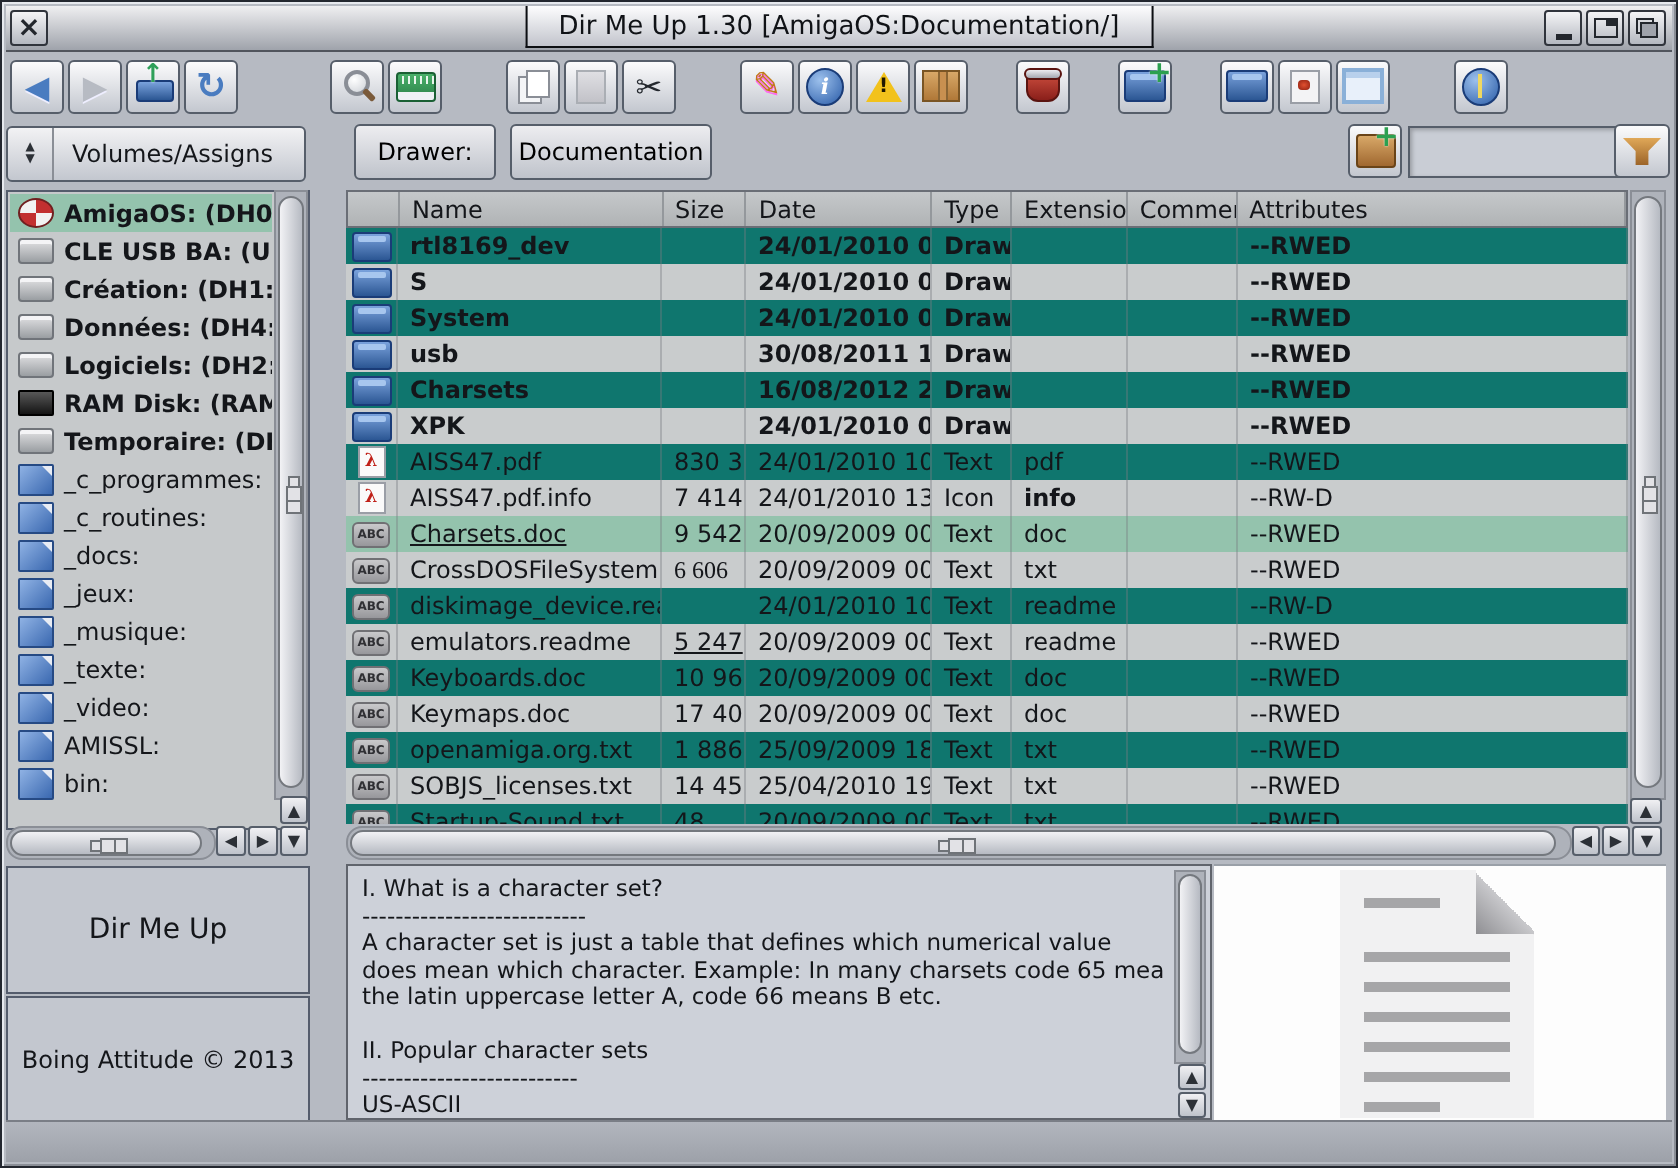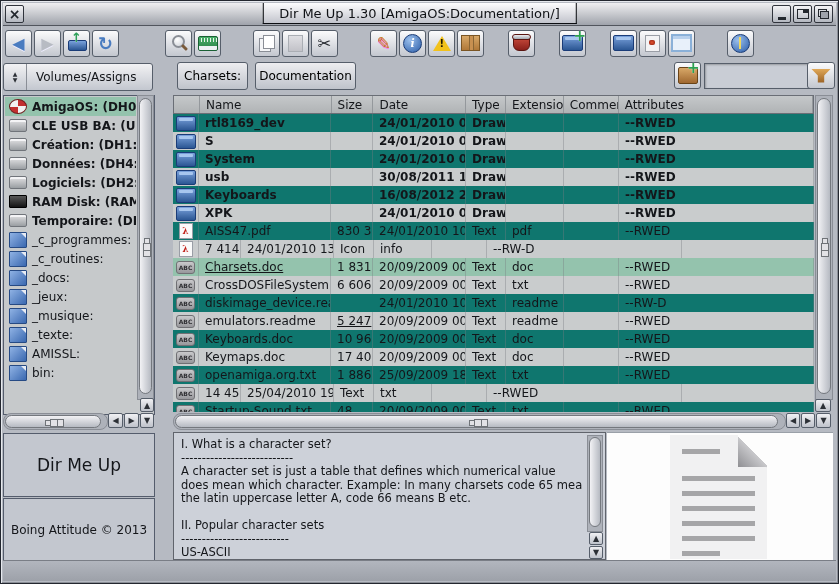--- a/index.html
+++ b/index.html
@@ -119,21 +119,21 @@
     background:conic-gradient(#c23030 0 90deg,#f2f2f2 0 180deg,#c23030 0 270deg,#f2f2f2 0);}
   .icon-drawer-gray{width:15px;height:11px;border:1px solid #70747a;border-radius:2px;
     background:linear-gradient(#e2e2e4,#9a9ea2);box-shadow:inset 0 2px 0 #f4f4f6;}
   .icon-ram-disk{width:15px;height:11px;border:1px solid #000;border-radius:1px;background:linear-gradient(#585858,#141414);}
   .icon-assign{width:12px;height:14px;border:1px solid #264a84;border-radius:1px;
     background:linear-gradient(135deg,#8fb2e4,#3a68b0);}
   .icon-assign::after{content:"";position:absolute;right:0;top:0;border-top:5px solid #e8ecf4;border-left:5px solid transparent;}
   .side-vsb{position:absolute;left:136px;top:94px;width:15px;height:303px;background:#aeb2ba;border:1px solid #8a8e96;}
 
   .infobox{position:absolute;left:2px;width:150px;border:1px solid #545c6c;background:#c3c7cf;
-    display:flex;align-items:center;justify-content:center;font-size:17px;}
+    display:flex;align-items:center;justify-content:center;font-size:14px;}
   .box-app{top:432px;height:62px;} .box-copy{top:497px;height:61px;font-size:12px;}
 
   
   .thead{position:absolute;left:172px;top:94px;width:641px;height:19px;display:flex;
     background:linear-gradient(#c5c8ca,#b0b3b5);border:1px solid #6a6e76;box-sizing:border-box;}
   .hcell{font-size:12px;display:flex;align-items:center;padding-left:6px;box-sizing:border-box;
     border-right:1px solid #94989c;overflow:hidden;white-space:nowrap;}
   .tbody{position:absolute;left:172px;top:113px;width:641px;height:298px;overflow:hidden;background:#c0c3c5;}
   .trow{height:18px;display:flex;}
   .trow.odd{background:#0f766e;} .trow.even{background:#c9cccd;}
@@ -244,21 +244,21 @@
       </button>
     </div>
 
   <div class="cycle">
     <span class="arrows">
         <span>▲</span>
         <span>▼</span>
       </span>
     <span class="clabel">Volumes/Assigns</span>
   </div>
-  <button class="tab tab1">Charsets:</button>
+  <button class="tab tab1">Drawer:</button>
   <button class="tab tab2">Documentation</button>
   <button class="nav-btn btn-newdrawer">
     <span class="i icon-drawer-plus-brown"></span>
   </button>
   <input class="filter-input" value="" style="">
   <button class="nav-btn btn-funnel">
     <span class="i icon-funnel"></span>
   </button>
 
   <div class="sidelist">
@@ -307,20 +307,24 @@
           <span class="i icon-assign"></span>
           <span>_jeux:</span>
         </div>
         <div class="side-item">
           <span class="i icon-assign"></span>
           <span>_musique:</span>
         </div>
         <div class="side-item">
           <span class="i icon-assign"></span>
           <span>_texte:</span>
+        </div>
+        <div class="side-item">
+          <span class="i icon-assign"></span>
+          <span>_video:</span>
         </div>
         <div class="side-item">
           <span class="i icon-assign"></span>
           <span>AMISSL:</span>
         </div>
         <div class="side-item">
           <span class="i icon-assign"></span>
           <span>bin:</span>
         </div>
       </div>
@@ -399,21 +403,21 @@
         <div class="tcell c3" style="width: 93px;">30/08/2011 11h14</div>
         <div class="tcell c4" style="width: 40px;">Drawer</div>
         <div class="tcell c5" style="width: 58px;"></div>
         <div class="tcell c6" style="width: 55px;"></div>
         <div class="tcell c7" style="width: 195px;">--RWED</div>
       </div>
       <div class="trow odd b">
         <div class="tcell c0" style="width: 26px;">
           <span class="i icon-drawer-blue"></span>
         </div>
-        <div class="tcell c1" style="width: 132px;">Keyboards</div>
+        <div class="tcell c1" style="width: 132px;">Charsets</div>
         <div class="tcell c2" style="width: 42px;"></div>
         <div class="tcell c3" style="width: 93px;">16/08/2012 23h01</div>
         <div class="tcell c4" style="width: 40px;">Drawer</div>
         <div class="tcell c5" style="width: 58px;"></div>
         <div class="tcell c6" style="width: 55px;"></div>
         <div class="tcell c7" style="width: 195px;">--RWED</div>
       </div>
       <div class="trow even b">
         <div class="tcell c0" style="width: 26px;">
           <span class="i icon-drawer-blue"></span>
@@ -435,45 +439,46 @@
         <div class="tcell c3" style="width: 93px;">24/01/2010 10h18</div>
         <div class="tcell c4" style="width: 40px;">Text</div>
         <div class="tcell c5" style="width: 58px;">pdf</div>
         <div class="tcell c6" style="width: 55px;"></div>
         <div class="tcell c7" style="width: 195px;">--RWED</div>
       </div>
       <div class="trow even">
         <div class="tcell c0" style="width: 26px;">
           <span class="i icon-pdf"></span>
         </div>
+        <div class="tcell c1" style="width: 132px;">AISS47.pdf.info</div>
         <div class="tcell c2" style="width: 42px;">7 414</div>
         <div class="tcell c3" style="width: 93px;">24/01/2010 13h38</div>
         <div class="tcell c4" style="width: 40px;">Icon</div>
-        <div class="tcell c5" style="width: 58px;">info</div>
+        <div class="tcell c5" style="width: 58px; font-weight: bold;">info</div>
         <div class="tcell c6" style="width: 55px;"></div>
         <div class="tcell c7" style="width: 195px;">--RW-D</div>
       </div>
       <div class="trow odd sel">
         <div class="tcell c0" style="width: 26px;">
           <span class="i icon-abc"></span>
         </div>
         <div class="tcell c1" style="width: 132px; text-decoration: underline;">Charsets.doc</div>
-        <div class="tcell c2" style="width: 42px;">1 831</div>
+        <div class="tcell c2" style="width: 42px;">9 542</div>
         <div class="tcell c3" style="width: 93px;">20/09/2009 00h03</div>
         <div class="tcell c4" style="width: 40px;">Text</div>
         <div class="tcell c5" style="width: 58px;">doc</div>
         <div class="tcell c6" style="width: 55px;"></div>
         <div class="tcell c7" style="width: 195px;">--RWED</div>
       </div>
       <div class="trow even">
         <div class="tcell c0" style="width: 26px;">
           <span class="i icon-abc"></span>
         </div>
         <div class="tcell c1" style="width: 132px;">CrossDOSFileSystem.txt</div>
-        <div class="tcell c2" style="width: 42px;">6 606</div>
+        <div class="tcell c2" style="width: 42px; font-family: Liberation Serif, serif;">6 606</div>
         <div class="tcell c3" style="width: 93px;">20/09/2009 00h03</div>
         <div class="tcell c4" style="width: 40px;">Text</div>
         <div class="tcell c5" style="width: 58px;">txt</div>
         <div class="tcell c6" style="width: 55px;"></div>
         <div class="tcell c7" style="width: 195px;">--RWED</div>
       </div>
       <div class="trow odd">
         <div class="tcell c0" style="width: 26px;">
           <span class="i icon-abc"></span>
         </div>
@@ -530,20 +535,21 @@
         <div class="tcell c3" style="width: 93px;">25/09/2009 18h21</div>
         <div class="tcell c4" style="width: 40px;">Text</div>
         <div class="tcell c5" style="width: 58px;">txt</div>
         <div class="tcell c6" style="width: 55px;"></div>
         <div class="tcell c7" style="width: 195px;">--RWED</div>
       </div>
       <div class="trow even">
         <div class="tcell c0" style="width: 26px;">
           <span class="i icon-abc"></span>
         </div>
+        <div class="tcell c1" style="width: 132px;">SOBJS_licenses.txt</div>
         <div class="tcell c2" style="width: 42px;">14 452</div>
         <div class="tcell c3" style="width: 93px;">25/04/2010 19h35</div>
         <div class="tcell c4" style="width: 40px;">Text</div>
         <div class="tcell c5" style="width: 58px;">txt</div>
         <div class="tcell c6" style="width: 55px;"></div>
         <div class="tcell c7" style="width: 195px;">--RWED</div>
       </div>
       <div class="trow odd">
         <div class="tcell c0" style="width: 26px;">
           <span class="i icon-abc"></span>

